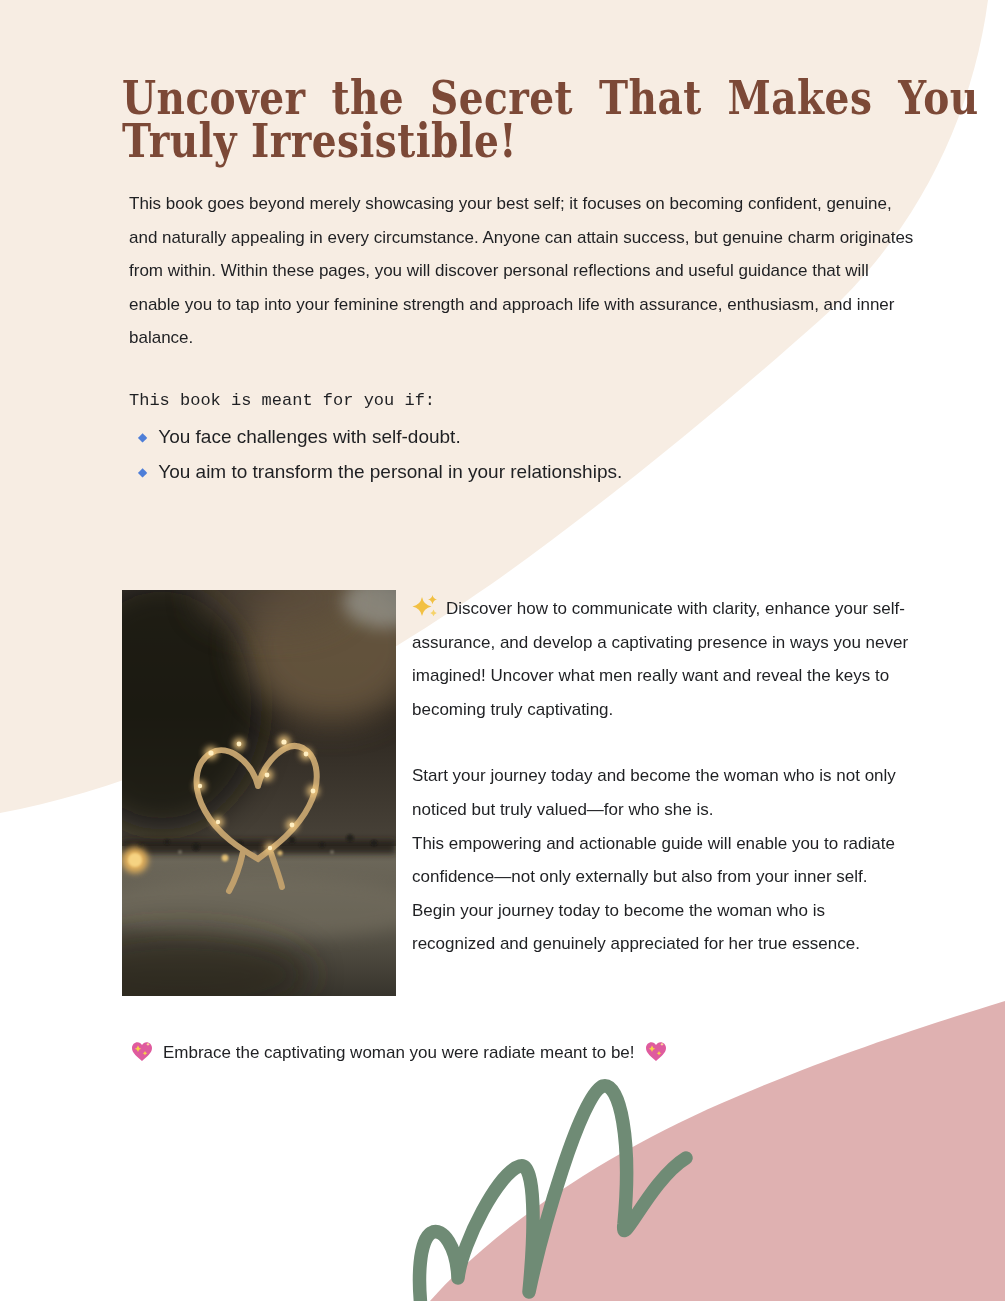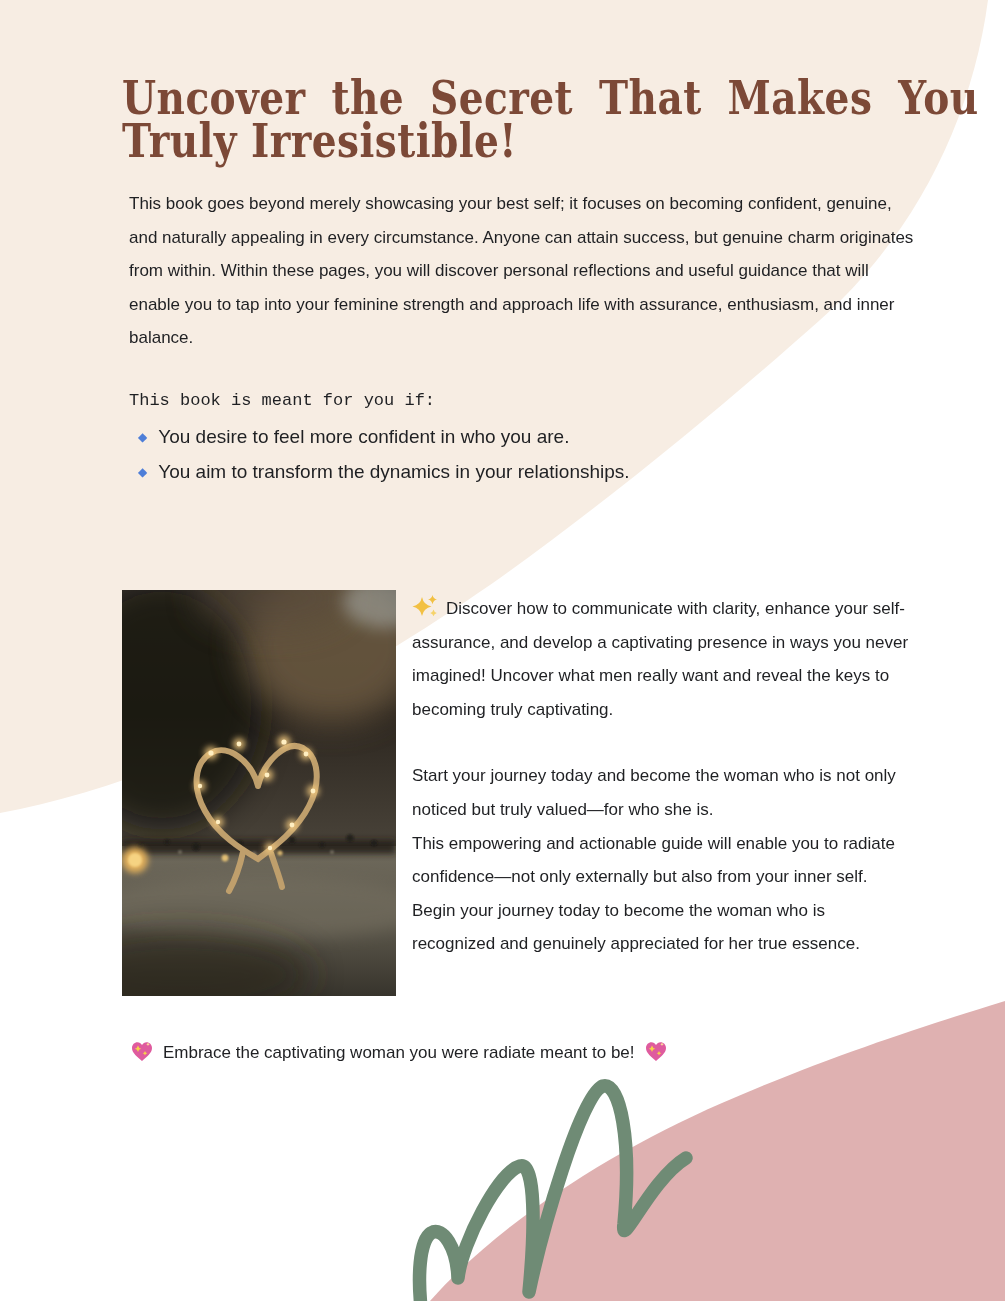--- a/index.html
+++ b/index.html
@@ -57,22 +57,22 @@
     <h1 class="title">
       <span class="tline l1">Uncover the Secret That Makes You</span>
       <span class="tline l2">Truly Irresistible!</span>
     </h1>
 
     <p class="intro body-text">This book goes beyond merely showcasing your best self; it focuses on becoming confident, genuine, and naturally appealing in every circumstance. Anyone can attain success, but genuine charm originates from within. Within these pages, you will discover personal reflections and useful guidance that will enable you to tap into your feminine strength and approach life with assurance, enthusiasm, and inner balance.</p>
 
     <p class="list-intro body-text">This book is meant for you if:</p>
 
     <ul class="bullets">
-      <li><span class="diamond">◆</span><span>You desire to feel more confident in who you are.</span></li>
-      <li><span class="diamond">◆</span><span>You aim to transform the dynamics in your relationships.</span></li>
+      <li><span class="diamond">◆</span><span>You face challenges with self-doubt.</span></li>
+      <li><span class="diamond">◆</span><span>You aim to transform the personal in your relationships.</span></li>
     </ul>
 
     <svg class="photo" viewBox="0 0 274 406" role="img">
       <defs>
         <linearGradient id="bgTop" x1="0" y1="0" x2="0" y2="1">
           <stop offset="0" stop-color="#3a332a"></stop>
           <stop offset="0.45" stop-color="#2c261f"></stop>
           <stop offset="1" stop-color="#4c463c"></stop>
         </linearGradient>
         <linearGradient id="ground" x1="0" y1="0" x2="0" y2="1">

